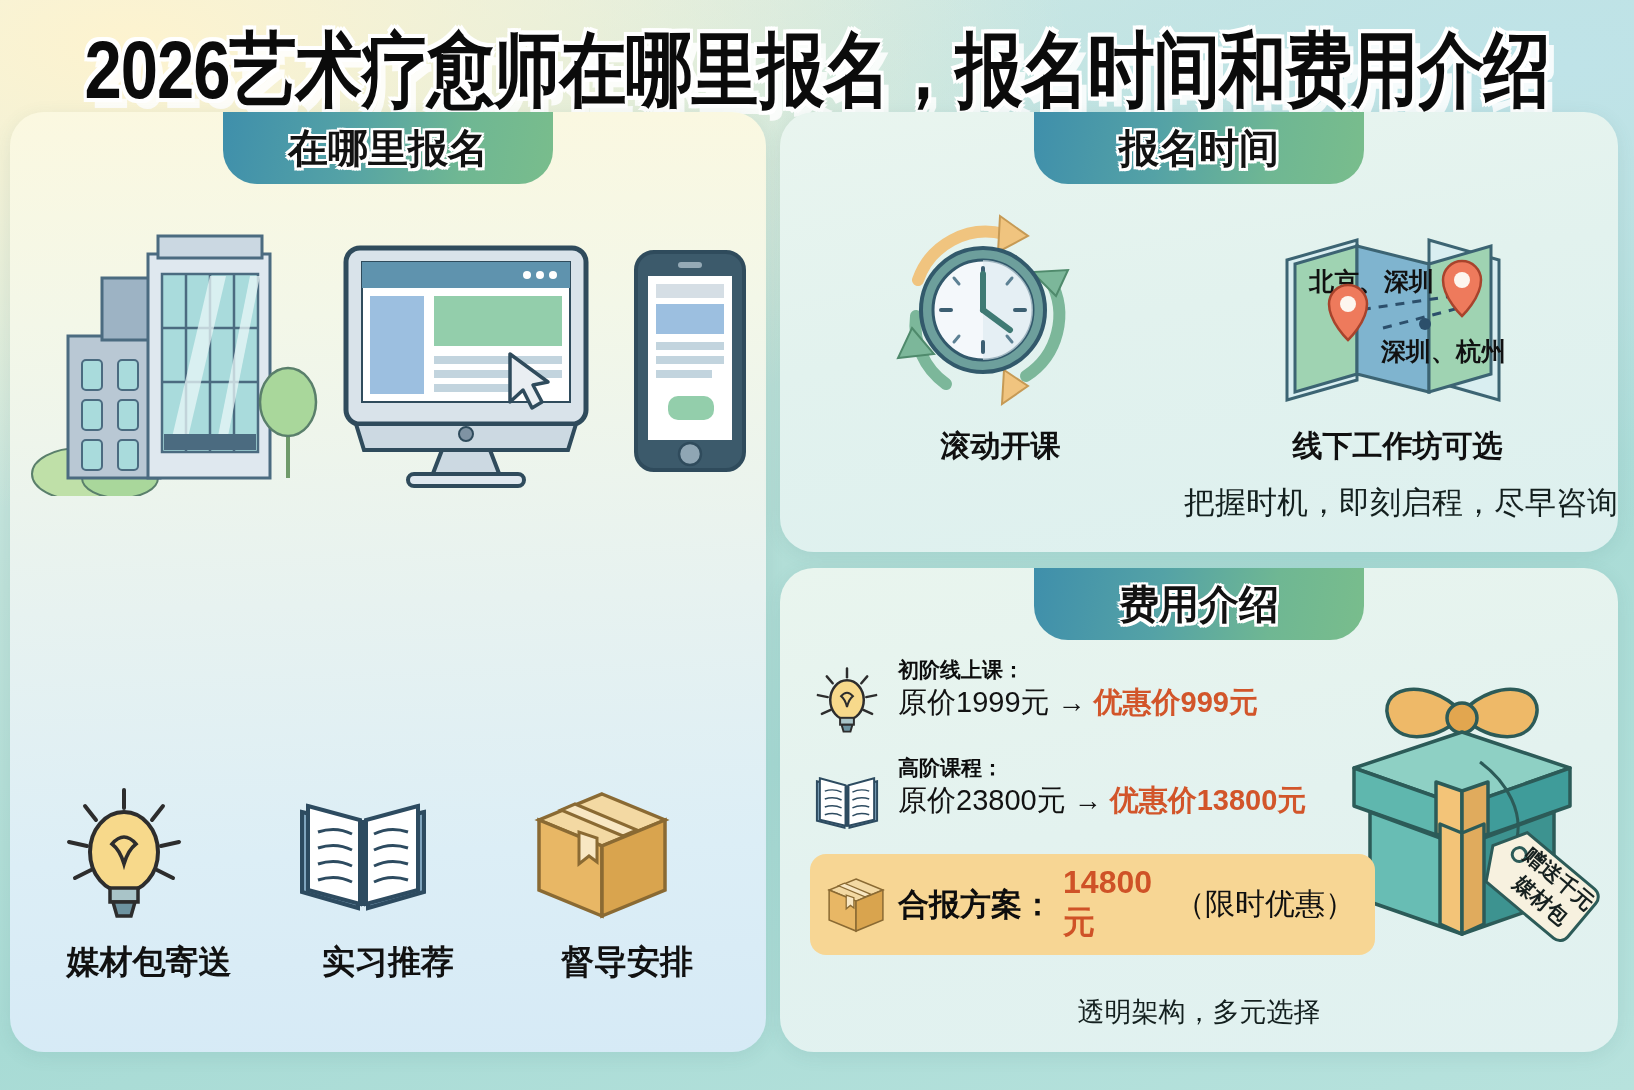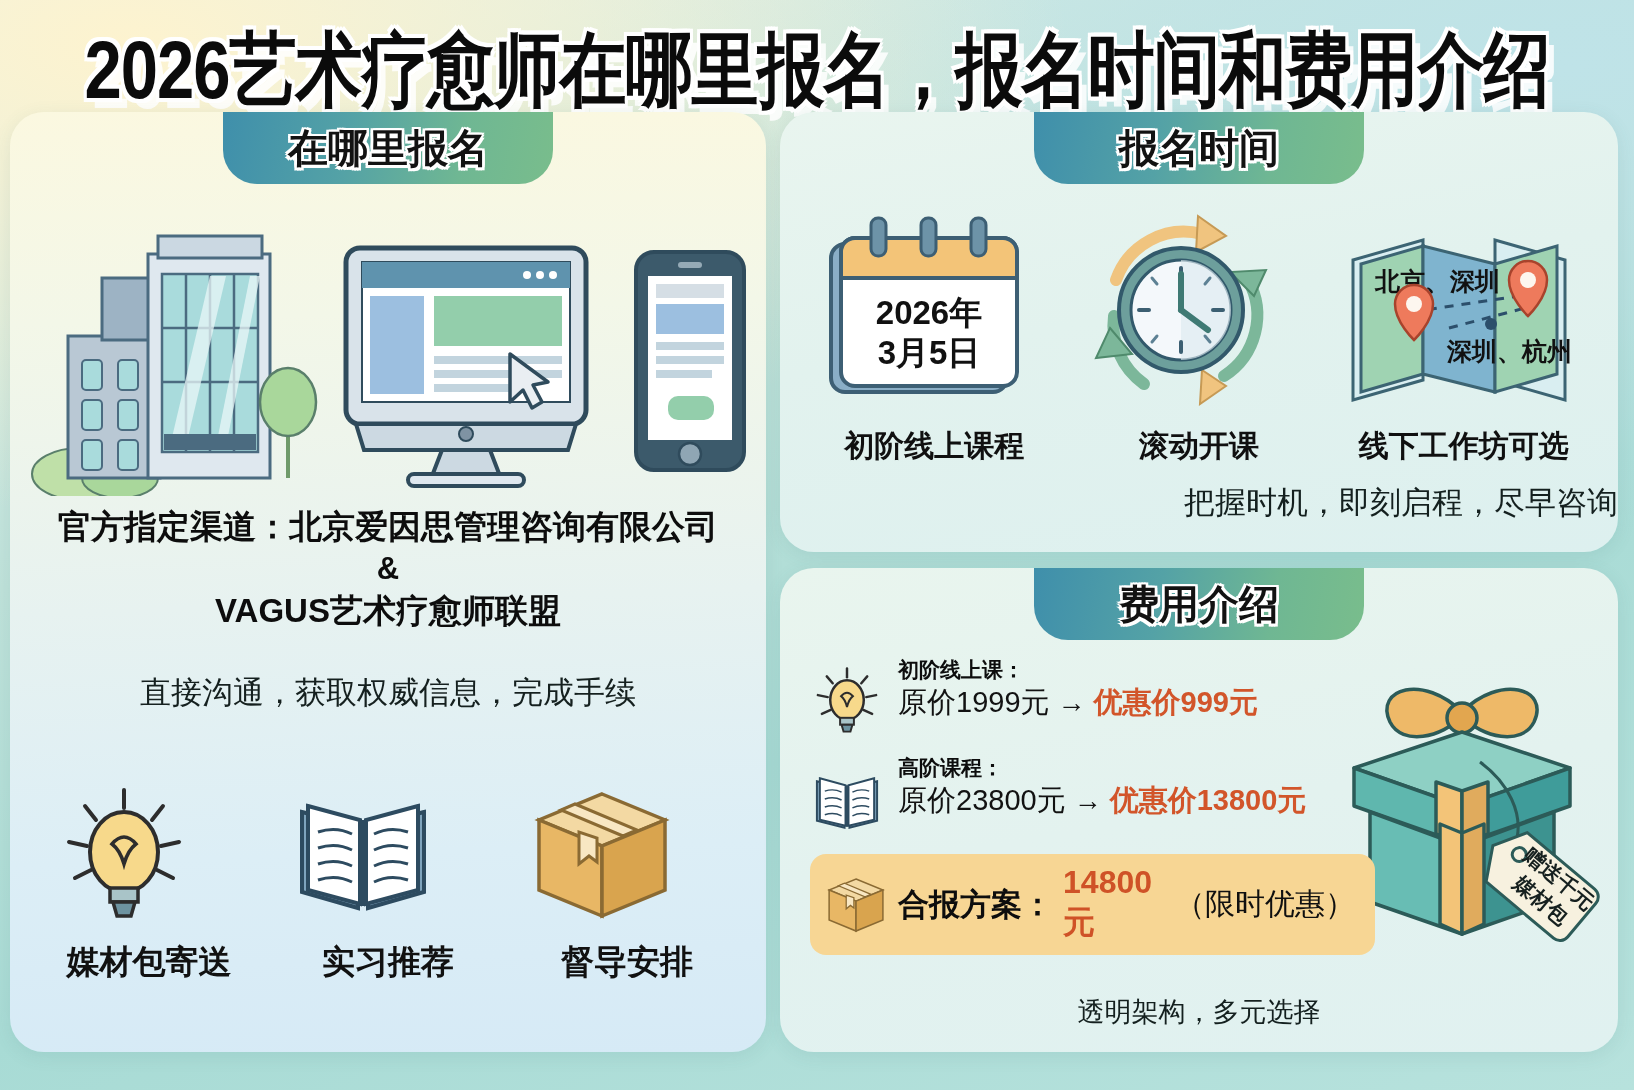--- a/index.html
+++ b/index.html
@@ -239,26 +239,20 @@
               <rect x="646" y="136" width="68" height="8"></rect>
               <rect x="646" y="150" width="68" height="8"></rect>
               <rect x="646" y="164" width="56" height="8"></rect>
             </g>
             <rect x="658" y="190" width="46" height="24" rx="10" fill="#93ceab"></rect>
             <circle cx="680" cy="248" r="11" fill="#8fa6b4" stroke="#2f4b5c" stroke-width="2.5"></circle>
           </g>
         </svg>
       </div>
 
-      <div class="left-texts">
-        <div class="lt-main">官方指定渠道：北京爱因思管理咨询有限公司</div>
-        <div class="lt-amp">&amp;</div>
-        <div class="lt-main">VAGUS艺术疗愈师联盟</div>
-        <div class="lt-sub">直接沟通，获取权威信息，完成手续</div>
-      </div>
 
       <div class="left-icons">
 
         <div class="li-item">
           <svg width="150" height="150" viewBox="0 0 150 150">
             <g stroke="#2d2d2d" stroke-width="4" stroke-linecap="round">
               <line x1="75" y1="10" x2="75" y2="28"></line>
               <line x1="36" y1="26" x2="47" y2="40"></line>
               <line x1="114" y1="26" x2="103" y2="40"></line>
               <line x1="20" y1="62" x2="38" y2="66"></line>
@@ -312,35 +306,20 @@
 
   <div class="col-right">
 
     <div class="card card-time">
       <div class="tab">
         <span class="tab-text">报名时间</span>
       </div>
 
       <div class="time-row">
 
-        <div class="tr-item">
-          <svg width="230" height="210" viewBox="0 0 230 210">
-            <rect x="22" y="36" width="176" height="148" rx="14" fill="#8aaec6" stroke="#3d5f74" stroke-width="4"></rect>
-            <rect x="32" y="30" width="176" height="148" rx="14" fill="#ffffff" stroke="#3d5f74" stroke-width="4"></rect>
-            <path d="M32 44 a14 14 0 0 1 14 -14 h148 a14 14 0 0 1 14 14 v26 h-176 z" fill="#f3c478" stroke="#3d5f74" stroke-width="4"></path>
-            <g fill="#6d93a8" stroke="#3d5f74" stroke-width="3">
-              <rect x="62" y="10" width="15" height="38" rx="7"></rect>
-              <rect x="112" y="10" width="15" height="38" rx="7"></rect>
-              <rect x="162" y="10" width="15" height="38" rx="7"></rect>
-            </g>
-            <text x="120" y="116" text-anchor="middle" font-size="33" font-weight="bold" fill="#111" font-family="Liberation Sans, sans-serif">2026年</text>
-            <text x="120" y="156" text-anchor="middle" font-size="33" font-weight="bold" fill="#111" font-family="Liberation Sans, sans-serif">3月5日</text>
-          </svg>
-          <div class="tr-label">初阶线上课程</div>
-        </div>
 
         <div class="tr-item">
           <svg width="215" height="210" viewBox="0 0 215 210">
             <g fill="none" stroke-width="12" stroke-linecap="round">
               <path d="M42 72 A72 72 0 0 1 128 26" stroke="#f0c47f"></path>
               <path d="M174 72 A72 72 0 0 1 150 168" stroke="#7cb79a"></path>
               <path d="M70 176 A72 72 0 0 1 40 108" stroke="#7cb79a"></path>
             </g>
             <polygon points="124,8 152,28 122,44" fill="#f0c47f" stroke="#c69a55" stroke-width="2"></polygon>
             <polygon points="180,88 156,64 192,62" fill="#7cb79a" stroke="#4f8a6c" stroke-width="2"></polygon>

